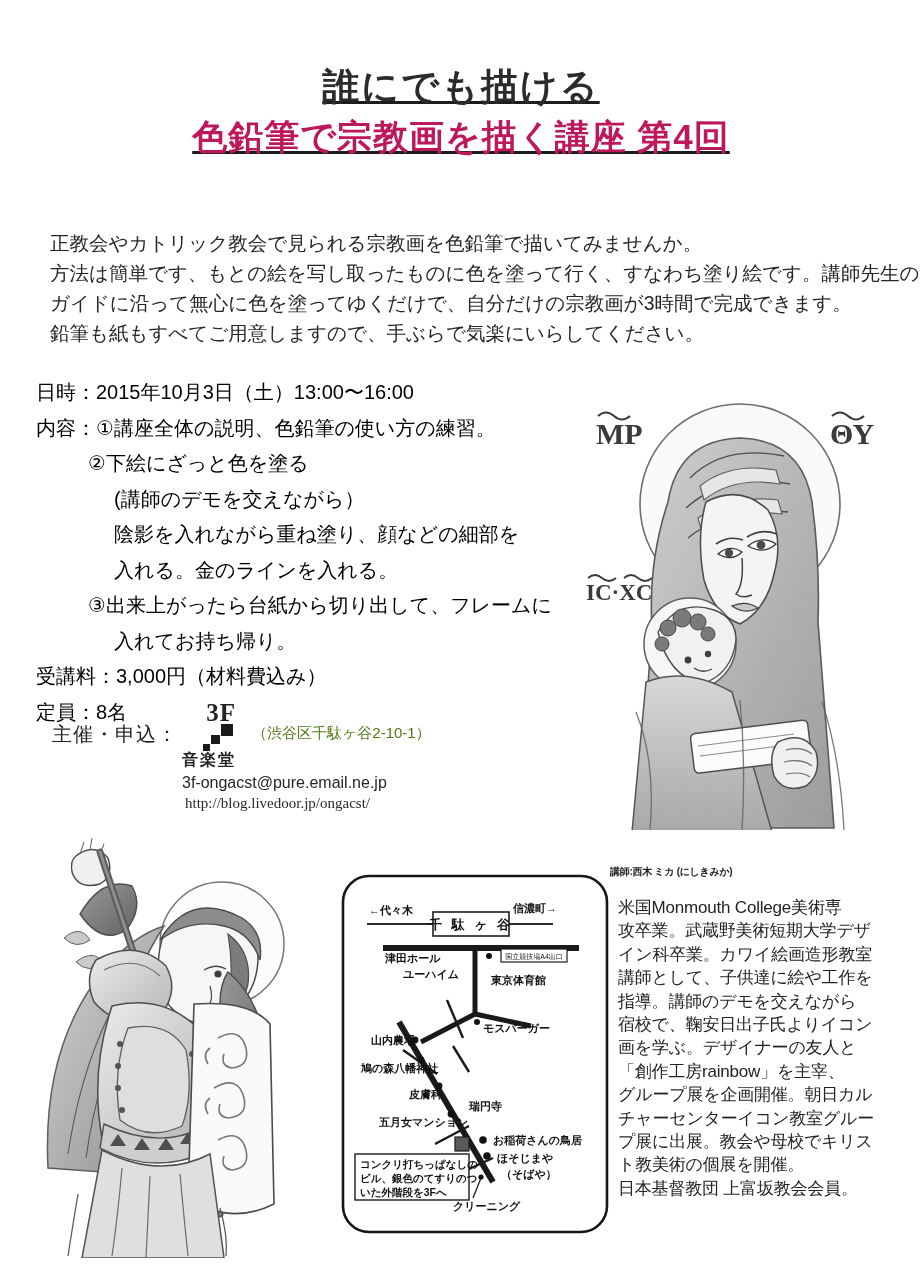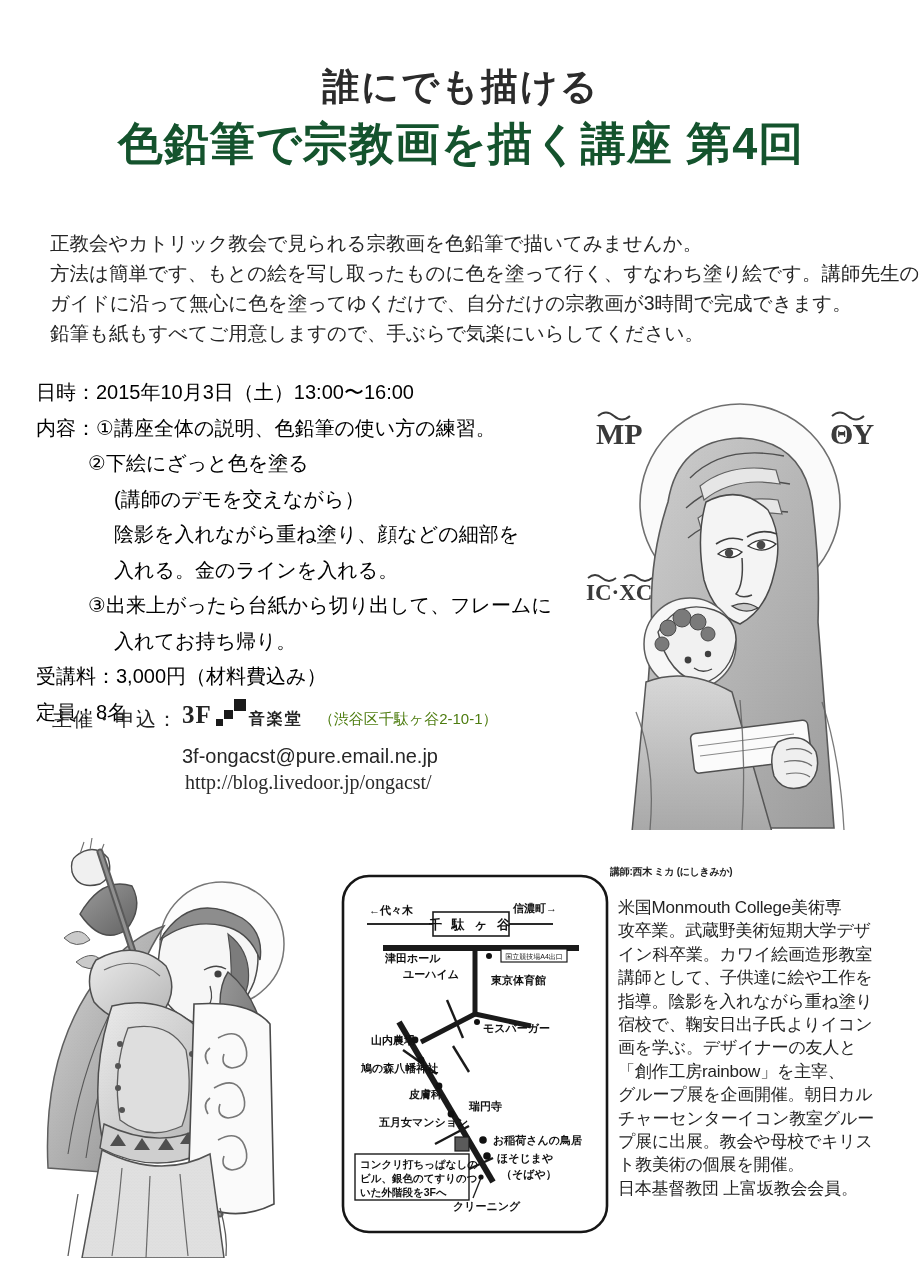--- a/index.html
+++ b/index.html
@@ -15,35 +15,36 @@
     color: #1c1c1c;
     overflow: hidden;
   }
 
   
   #title-block {
     position: absolute;
     left: 0; top: 64px;
     width: 922px;
     text-align: center;
+    text-decoration: underline;
   }
   #title-line1 {
     font-size: 37px;
     font-weight: bold;
     letter-spacing: 2px;
     line-height: 1.25;
     color: #2b2b2b;
   }
   #title-line2 {
-    font-size: 45px;
+    font-size: 35px;
     font-weight: bold;
     letter-spacing: 1px;
     line-height: 1.32;
     margin-top: 4px;
-    color: #14532d;
+    color: #be185d;
   }
 
   
   #intro {
     position: absolute;
     left: 50px; top: 228px;
     width: 840px;
     font-size: 19.5px;
     line-height: 30px;
     color: #262626;
@@ -76,21 +77,22 @@
     align-items: center;
     white-space: nowrap;
   }
   #org-label {
     font-size: 20px;
     letter-spacing: 1px;
   }
   .logo {
     display: inline-flex;
     align-items: flex-end;
-    margin: 0 6px 12px 4px;
+    margin: 0 6px 0 4px;
+    flex-direction: column;
   }
   .logo-3f {
     font-size: 25px;
     font-weight: bold;
     font-family: "Liberation Serif", "DejaVu Serif", serif;
     letter-spacing: 1px;
     line-height: 1;
   }
   .logo-steps {
     position: relative;
@@ -114,28 +116,28 @@
   }
   #org-address {
     font-size: 15px;
     margin-left: 10px;
     padding-bottom: 1px;
     color: #4d7c0f;
   }
   #org-email {
     margin-top: 6px;
     padding-left: 130px;
-    font-size: 20px;
+    font-size: 16px;
     letter-spacing: 0px;
     color: #262626;
   }
   #org-url {
     margin-top: 3px;
     padding-left: 133px;
-    font-size: 20px;
+    font-size: 15px;
     font-family: "Liberation Serif", "DejaVu Serif", serif;
     color: #2a2a2a;
   }
 
   
   #icon-art {
     position: absolute;
     left: 572px; top: 382px;
     width: 336px; height: 448px;
   }
@@ -511,21 +513,21 @@
   </svg>
 </div>
 
 <div id="bio">
   <div id="bio-head">講師:西木 ミカ (にしきみか)</div>
   <div id="bio-body">
     <div class="bl">米国Monmouth College美術専</div>
     <div class="bl">攻卒業。武蔵野美術短期大学デザ</div>
     <div class="bl">イン科卒業。カワイ絵画造形教室</div>
     <div class="bl">講師として、子供達に絵や工作を</div>
-    <div class="bl">指導。陰影を入れながら重ね塗り</div>
+    <div class="bl">指導。講師のデモを交えながら</div>
     <div class="bl">宿校で、鞠安日出子氏よりイコン</div>
     <div class="bl">画を学ぶ。デザイナーの友人と</div>
     <div class="bl">「創作工房rainbow」を主宰、</div>
     <div class="bl">グループ展を企画開催。朝日カル</div>
     <div class="bl">チャーセンターイコン教室グルー</div>
     <div class="bl">プ展に出展。教会や母校でキリス</div>
     <div class="bl">ト教美術の個展を開催。</div>
     <div class="bl">日本基督教団 上富坂教会会員。</div>
   </div>
 </div>

